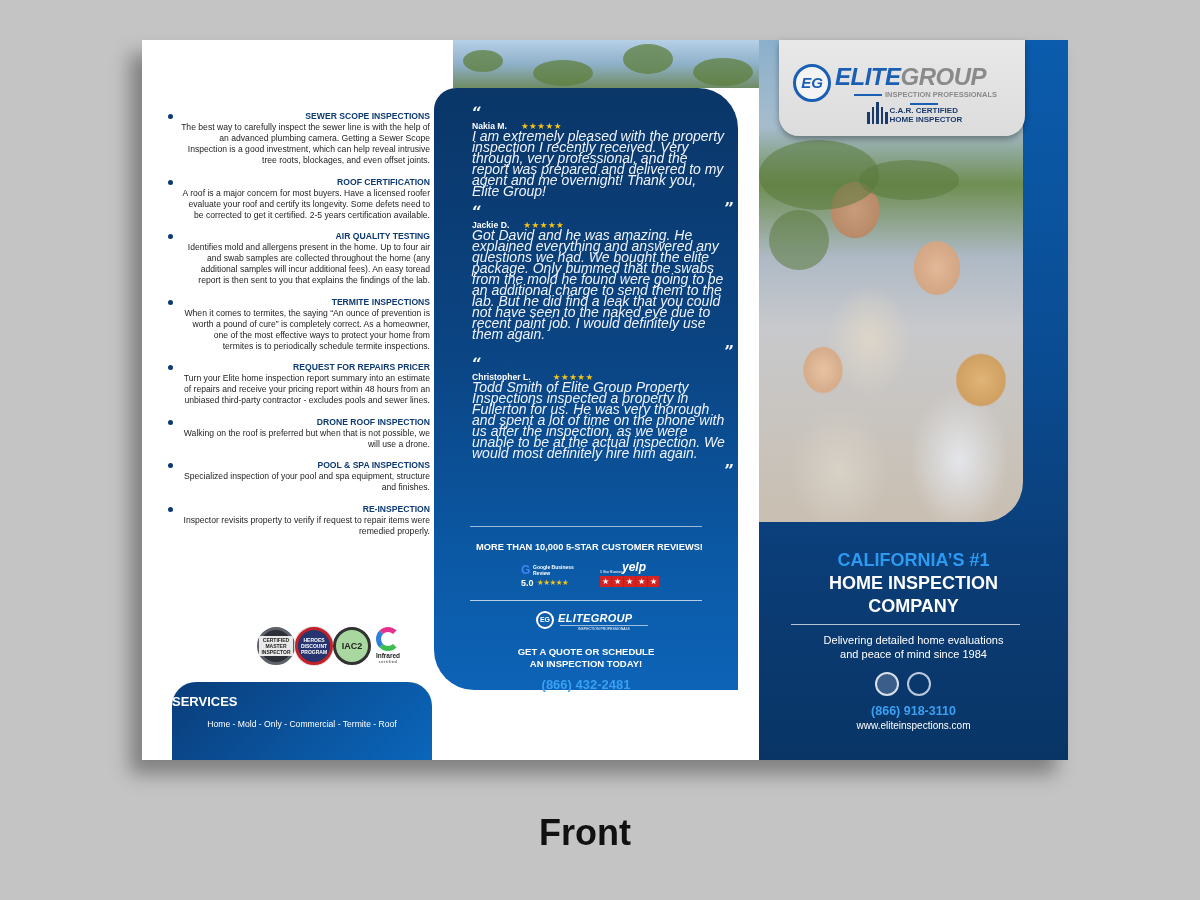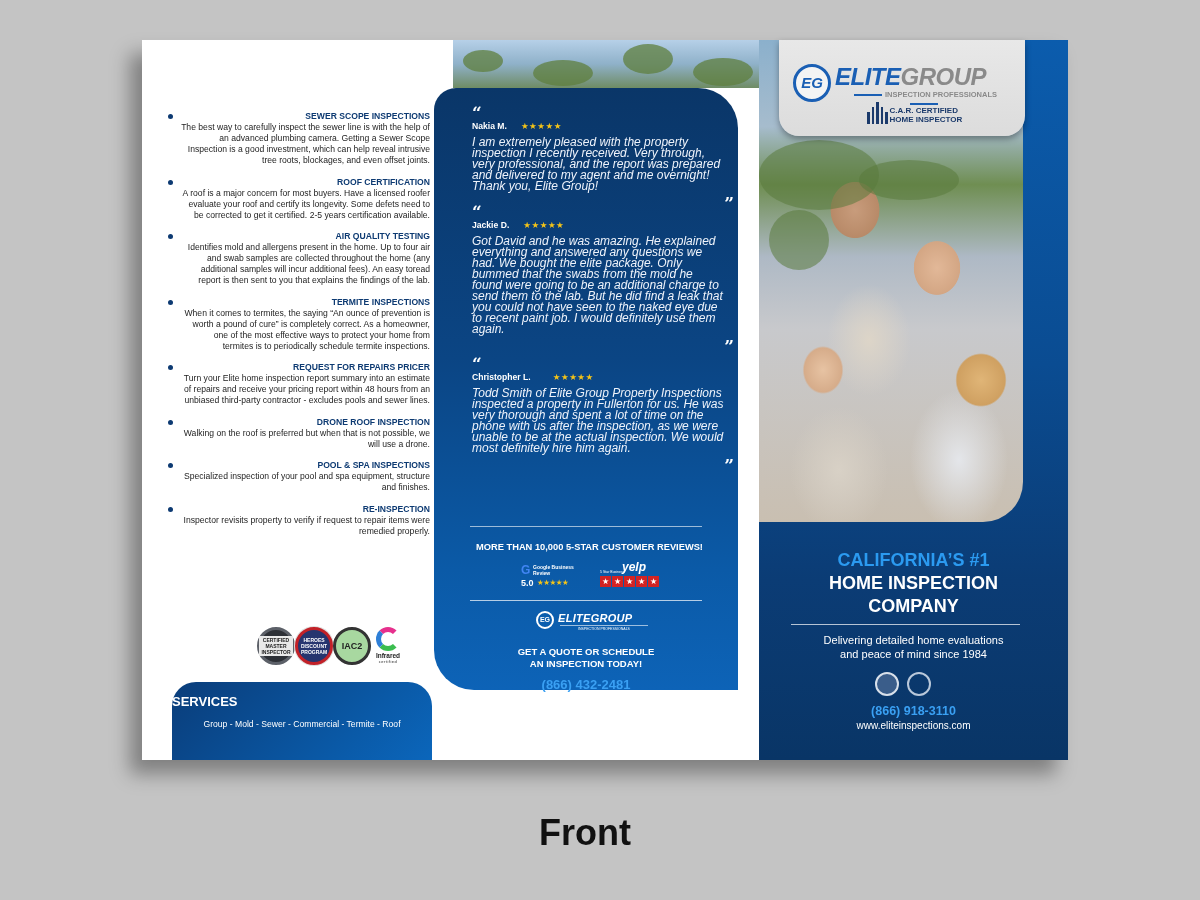--- a/index.html
+++ b/index.html
@@ -56,21 +56,21 @@
   .reviews {
     position: absolute; left: 292px; top: 48px; width: 304px; height: 602px;
     background: linear-gradient(180deg, #0a3668 0%, #0b4584 45%, #0b5aa7 80%, #0d63b7 100%);
     border-top-left-radius: 22px; border-top-right-radius: 40px; border-bottom-left-radius: 40px;
   }
   .review { position: absolute; left: 38px; width: 254px; color: #fff; }
   .quote-open { font-size: 17px; font-weight: bold; line-height: 10px; height: 11px; font-family: "DejaVu Serif", serif; }
   .review-head { display: flex; align-items: flex-end; margin-top: 2px; }
   .reviewer { font-size: 8.6px; font-weight: bold; }
   .stars { color: #f6c518; font-size: 8.6px; letter-spacing: 0.5px; margin-left: 14px; }
-  .review-text { font-size: 12px; font-style: italic; line-height: 11px; margin-top: 6px; color: #eef3fb; }
+  .review-text { font-size: 14px; font-style: italic; line-height: 11px; color: #eef3fb; }
   .quote-close { text-align: right; font-size: 17px; font-weight: bold; line-height: 10px; margin-top: 6px; font-family: "DejaVu Serif", serif; margin-right: -8px; }
 
   .review-divider { position: absolute; left: 36px; top: 488px; width: 232px; height: 1px; background: rgba(255,255,255,0.6); }
   .reviews-count { position: absolute; left: 0; top: 454px; width: 100%; text-align: center; color: #fff; font-weight: bold; font-size: 9.3px; padding-left: 7px; }
   .review-logos { position: absolute; left: 86px; top: 475px; width: 150px; height: 30px; }
   .google { position: absolute; left: 0; top: 0; width: 62px; height: 28px; color: #fff; }
   .google .g { position:absolute; left:1px; top:0; font-weight:bold; font-size:12px; color:#4285f4; }
   .google .t { position:absolute; left:13px; top:1px; font-size:5px; line-height:6px; font-weight: bold; }
   .google .score { position:absolute; left:1px; top:15px; font-size:9px; font-weight:bold; }
   .google .gs { position:absolute; left:17px; top:15px; font-size:7.5px; color:#f6c518; letter-spacing: -0.5px; }
@@ -201,21 +201,21 @@
         </div>
       <div class="badge infra">
         <div class="infra-ring"></div>
         <span>Infrared</span>
         <span style="font-size:4px;font-weight:normal;letter-spacing:0.5px;">certified</span>
       </div>
     </div>
 
     <div class="services-box">
       <div class="title">SERVICES</div>
-      <div class="list">Group - Mold - Sewer - Commercial - Termite - Roof</div>
+      <div class="list">Home - Mold - Only - Commercial - Termite - Roof</div>
     </div>
   </div>
 
   <div class="p2-photo-top">
     <span class="leaf" style="left:10px;top:10px;width:40px;height:22px;"></span>
     <span class="leaf" style="left:80px;top:20px;width:60px;height:26px;"></span>
     <span class="leaf" style="left:170px;top:4px;width:50px;height:30px;"></span>
     <span class="leaf" style="left:240px;top:18px;width:60px;height:28px;"></span>
   </div>
 

